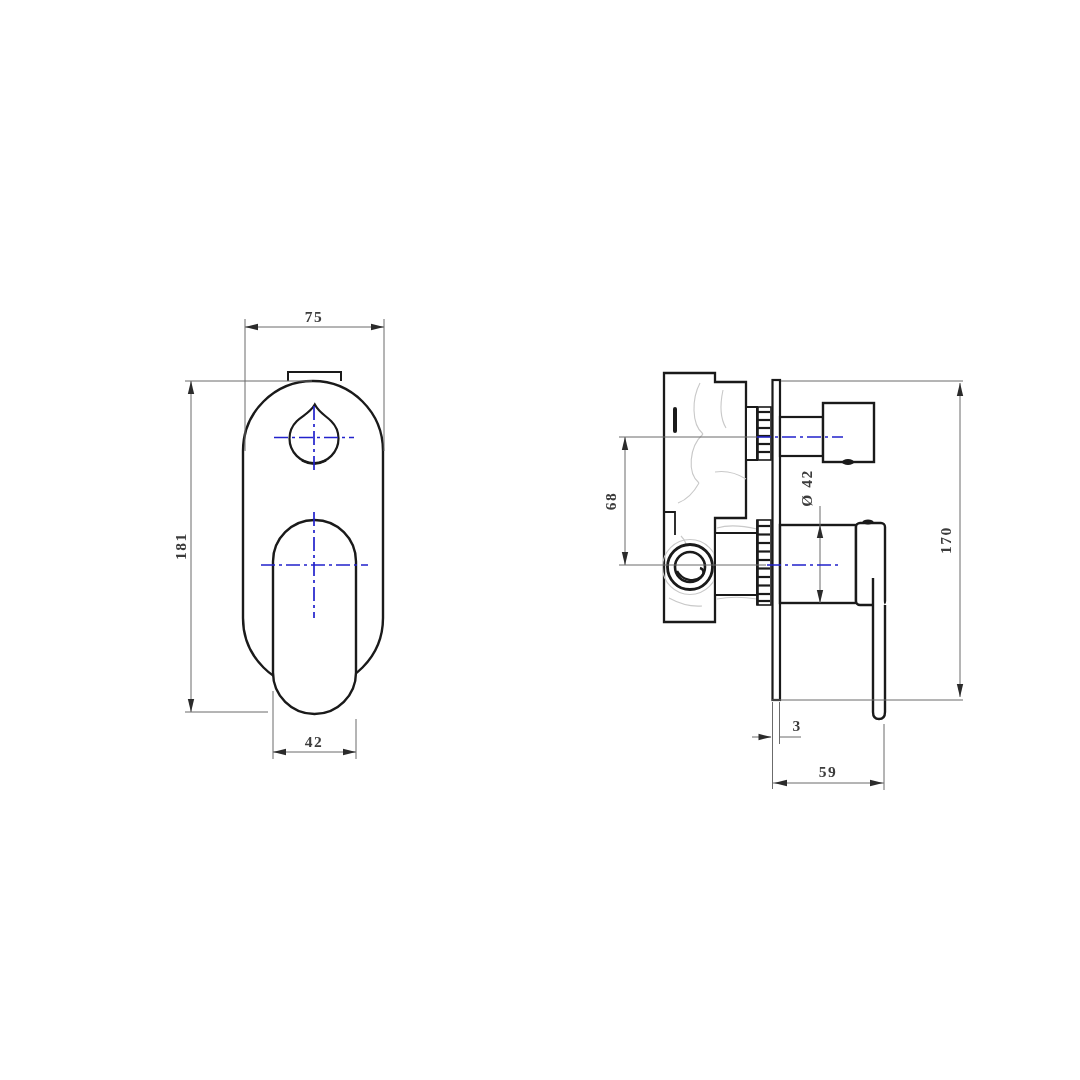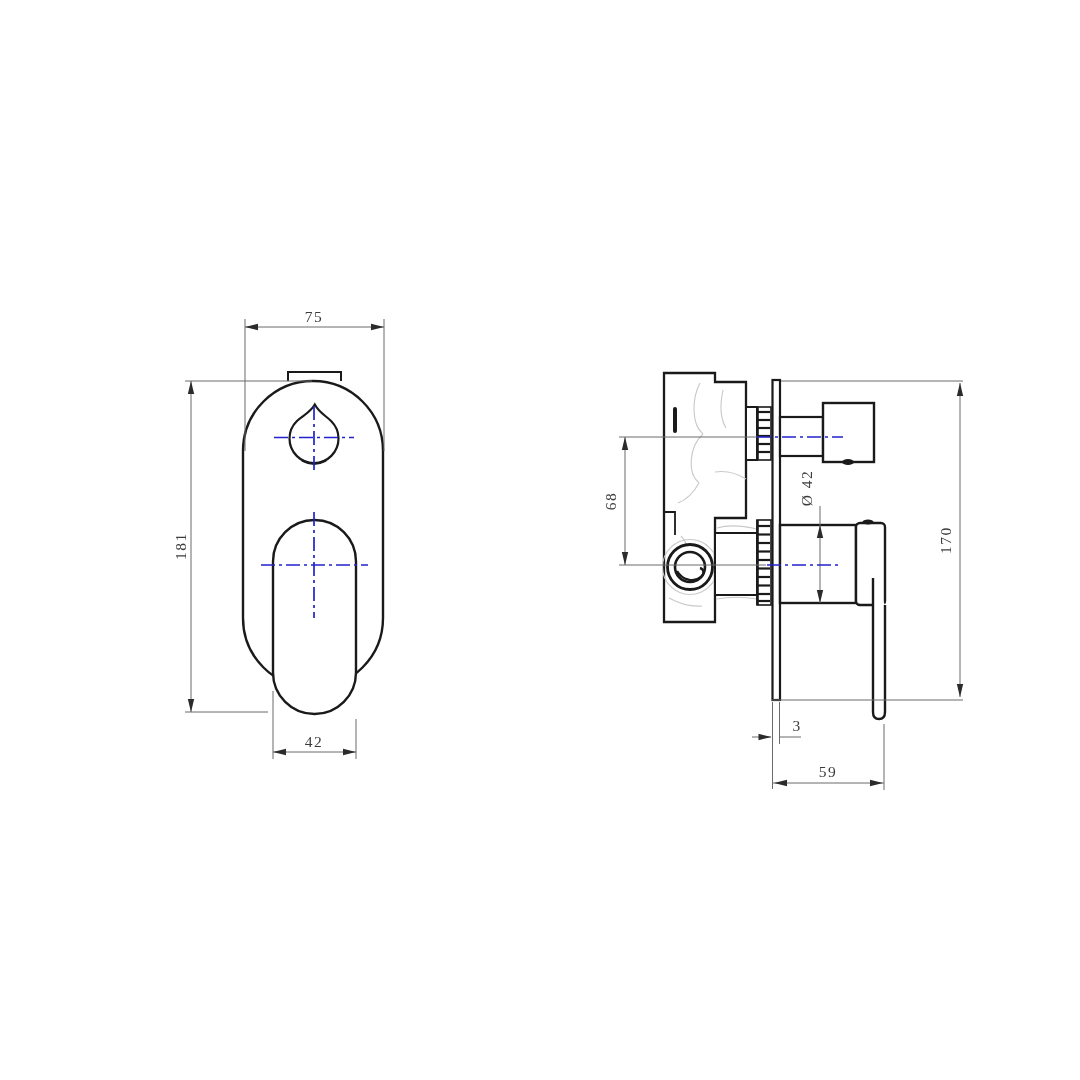--- a/index.html
+++ b/index.html
@@ -3,20 +3,21 @@
 <meta charset="utf-8">
 <style>
   html, body { margin: 0; padding: 0; background: #ffffff; }
   .canvas {
     position: relative;
     width: 1080px;
     height: 1080px;
     background: #ffffff;
     overflow: hidden;
     font-family: "Liberation Serif", serif;
+    font-weight: bold;
   }
   svg { display: block; }
   text.dim {
     font-family: "Liberation Serif", serif;
     font-size: 15.5px;
     letter-spacing: 1.5px;
     fill: #3c3c3c;
   }
 </style>
 </head>

